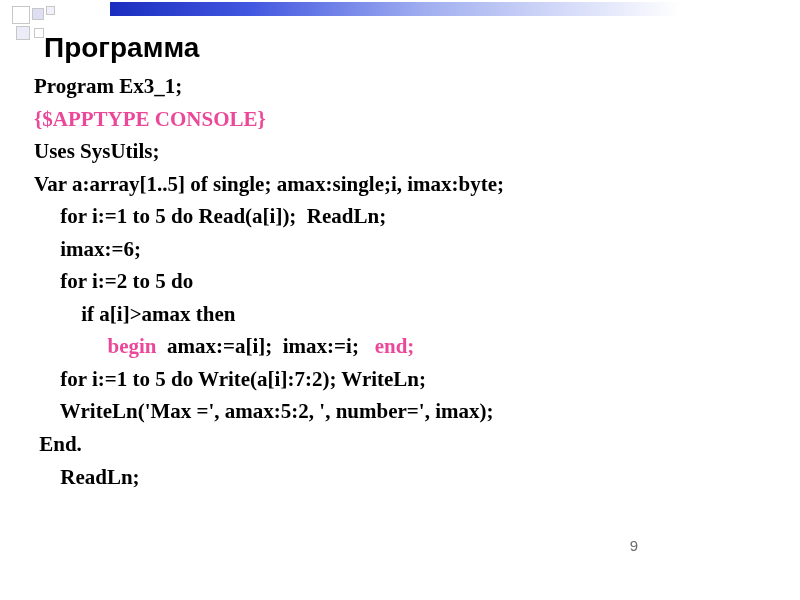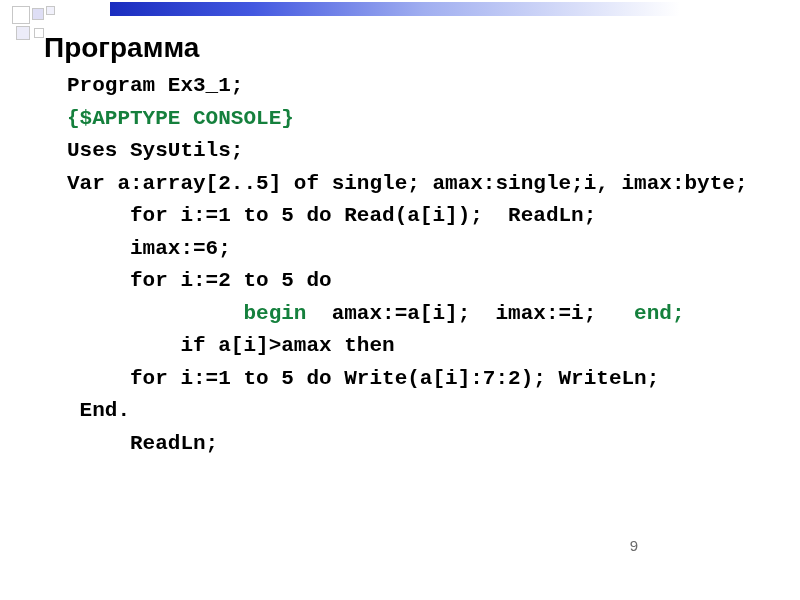--- a/index.html
+++ b/index.html
@@ -59,29 +59,28 @@
     font-size: 28px;
     font-weight: 600;
     color: #000;
     font-family: Arial, sans-serif;
   }
   .code {
     position: absolute;
     left: 34px;
     top: 70px;
     right: 20px;
-    font-family: Liberation Mono, monospace;
+    font-family: Liberation Serif, serif;
     font-size: 21px;
     font-weight: bold;
     line-height: 1.55;
     color: #000;
-    margin-left: 33px;
   }
   .code div { white-space: pre; }
-  .teal { color: #15803d; }
+  .teal { color: #ec4899; }
   .pagenum {
     position: absolute;
     right: 42px;
     bottom: 46px;
     font-family: Arial, sans-serif;
     font-size: 15px;
     color: #6a6a6a;
   }
 </style>
 </head>
@@ -101,25 +100,26 @@
     <div class="sq sq4"></div>
     <div class="sq sq5"></div>
   </div>
 
   <div class="title">Программа</div>
 
   <div class="code">
     <div>Program Ex3_1;</div>
     <div class="teal">{$APPTYPE CONSOLE}</div>
     <div>Uses SysUtils;</div>
-    <div>Var a:array[2..5] of single; amax:single;i, imax:byte;</div>
+    <div>Var a:array[1..5] of single; amax:single;i, imax:byte;</div>
     <div>     for i:=1 to 5 do Read(a[i]);  ReadLn;</div>
     <div>     imax:=6;</div>
     <div>     for i:=2 to 5 do</div>
+    <div>         if a[i]&gt;amax then</div>
     <div><span>              </span><span class="teal">begin  </span><span>amax:=a[i];  imax:=i;   </span><span class="teal">end;</span></div>
-    <div>         if a[i]&gt;amax then</div>
     <div>     for i:=1 to 5 do Write(a[i]:7:2); WriteLn;</div>
+    <div>     WriteLn('Max =', amax:5:2, ', number=', imax);</div>
     <div> End.</div>
     <div>     ReadLn;</div>
   </div>
 
   <div class="pagenum">9</div>
 </div>
 
 </body></html>

